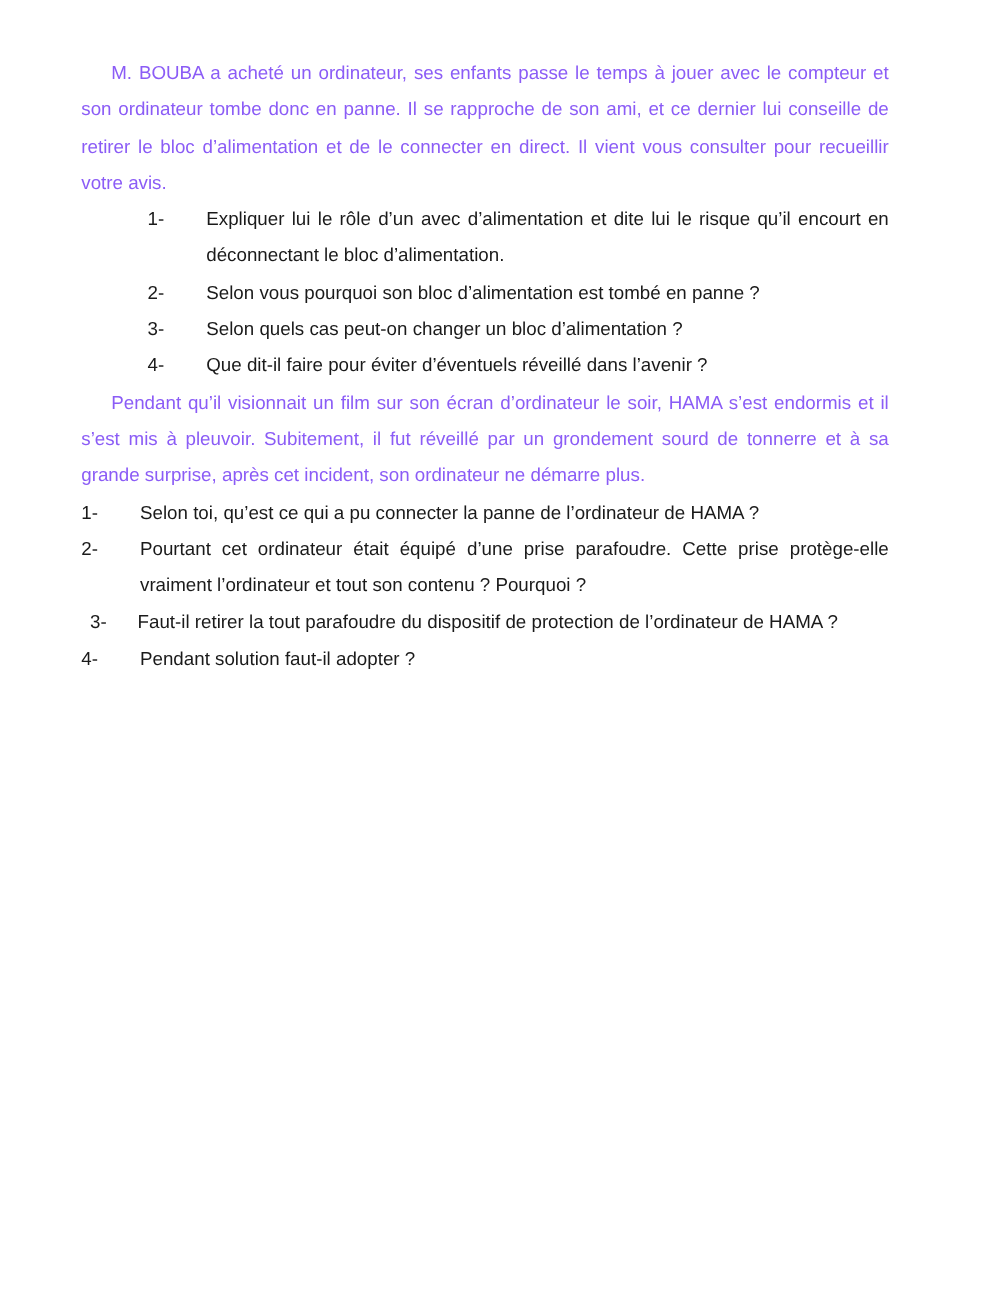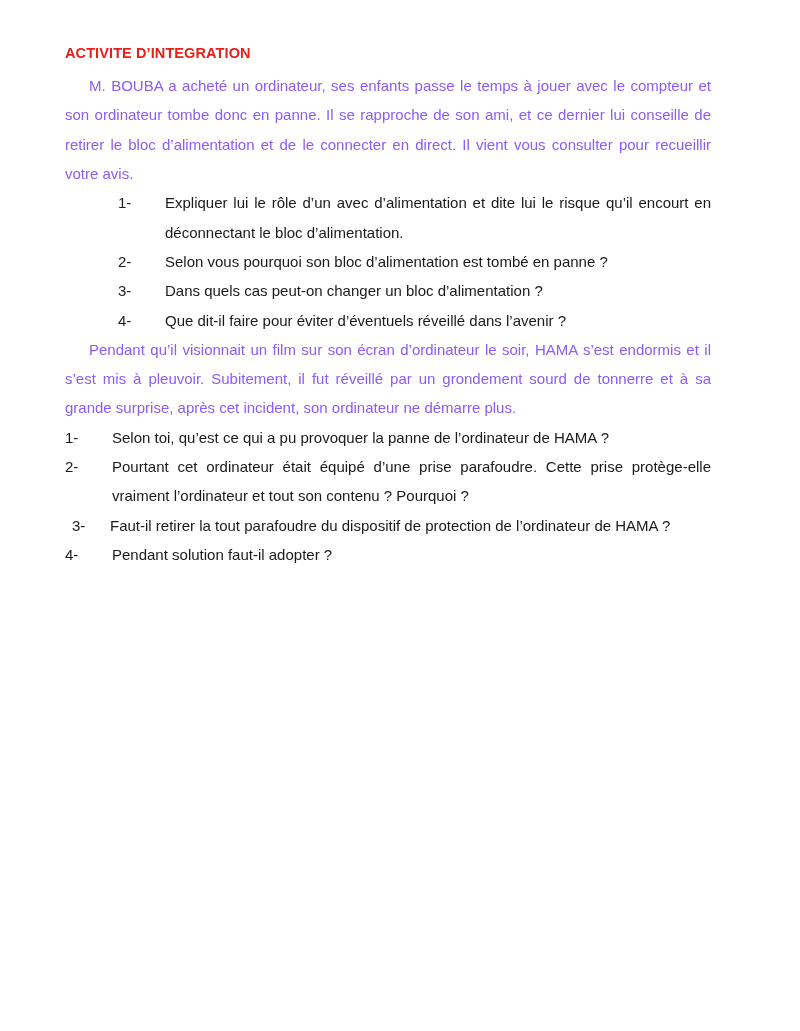--- a/index.html
+++ b/index.html
@@ -99,50 +99,49 @@
   .flush-wrap {
     margin-top: 0;
   }
 </style>
 </head>
 <body>
 
 <div id="page">
   <div class="content">
 
-    <h2 class="section-heading">ACTIVITE D’INTEGRATION</h2>
 
     <p class="para indent-first">M. BOUBA a acheté un ordinateur, ses enfants passe le temps à jouer avec le compteur et son ordinateur tombe donc en panne. Il se rapproche de son ami, et ce dernier  lui conseille de retirer le bloc d’alimentation et de le connecter en direct. Il vient vous consulter pour recueillir votre avis.</p>
 
     <ol class="qlist-indented">
       <li class="qitem">
         <span class="qnum">1-</span>
         <span class="qbody">Expliquer lui le rôle d’un avec d’alimentation et dite lui le risque qu’il encourt en déconnectant le bloc d’alimentation.</span>
       </li>
       <li class="qitem">
         <span class="qnum">2-</span>
         <span class="qbody">Selon vous pourquoi son bloc d’alimentation est tombé en panne ?</span>
       </li>
       <li class="qitem">
         <span class="qnum">3-</span>
-        <span class="qbody">Dans quels cas peut-on changer un bloc d’alimentation ?</span>
+        <span class="qbody">Selon quels cas peut-on changer un bloc d’alimentation ?</span>
       </li>
       <li class="qitem">
         <span class="qnum">4-</span>
         <span class="qbody">Que dit-il faire pour éviter d’éventuels réveillé dans l’avenir ?</span>
       </li>
     </ol>
 
 
     <p class="para indent-first">Pendant qu’il visionnait un film sur son écran d’ordinateur le soir, HAMA s’est endormis et il s’est mis à pleuvoir. Subitement, il fut réveillé par un grondement sourd de tonnerre et à sa grande surprise, après cet incident, son ordinateur ne démarre plus.</p>
 
     <ol class="qlist-flush flush-wrap">
       <li class="qitem pad-wide">
         <span class="qnum">1-</span>
-        <span class="qbody">Selon toi, qu’est ce qui a pu provoquer la panne de l’ordinateur de HAMA ?</span>
+        <span class="qbody">Selon toi, qu’est ce qui a pu connecter la panne de l’ordinateur de HAMA ?</span>
       </li>
       <li class="qitem pad-wide">
         <span class="qnum">2-</span>
         <span class="qbody">Pourtant cet ordinateur était équipé d’une prise parafoudre. Cette prise protège-elle  vraiment l’ordinateur et tout son contenu ? Pourquoi ?</span>
       </li>
       <li class="qitem pad-hang">
         <span class="qnum">3-</span>
         <span class="qbody">Faut-il retirer la tout parafoudre du dispositif de protection de l’ordinateur de HAMA ?</span>
       </li>
       <li class="qitem pad-wide">

